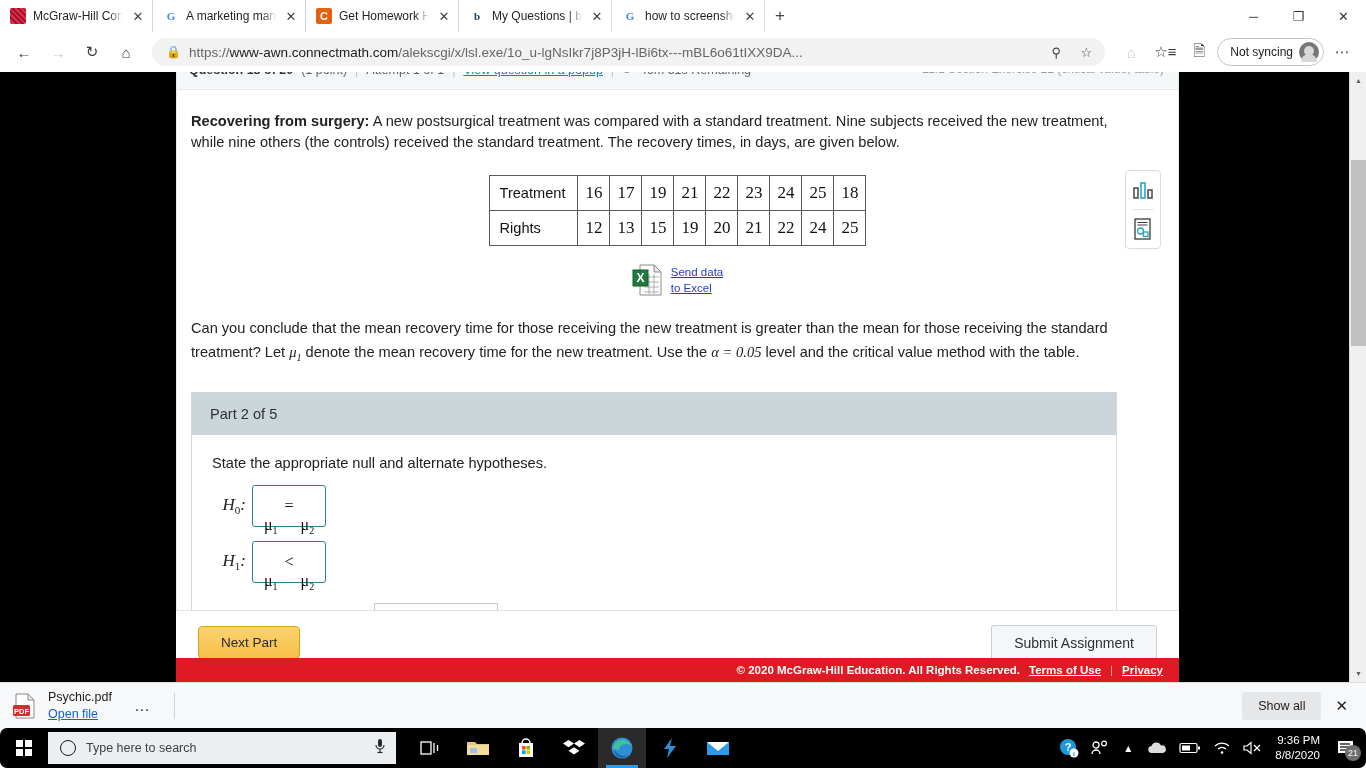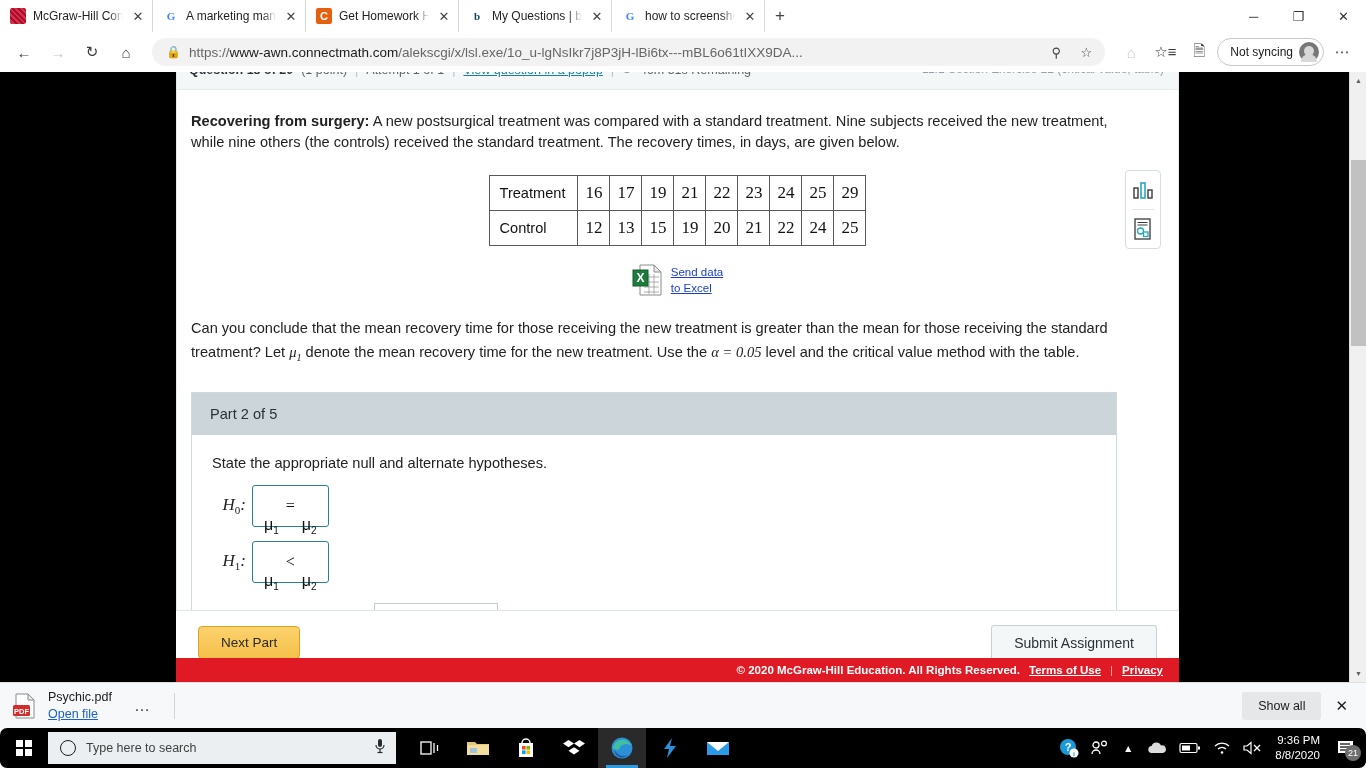--- a/index.html
+++ b/index.html
@@ -193,21 +193,21 @@
     font-family: "Liberation Serif", serif; font-style: italic;
     font-size: 17px; color: #222; width: 34px; text-align: right;
   }
   .hypo-label sub { font-style: normal; font-size: 11px; }
   .hypo-box {
     border: 1.4px solid #2a7f95; border-radius: 3px;
     min-width: 70px; height: 42px; display: flex; align-items: center;
     justify-content: center; padding: 0 11px; background: #fff;
     font-size: 16px; color: #111;
   }
-  .hypo-box .mathmu { font-family: Liberation Sans, sans-serif; margin-top: 40px; }
+  .hypo-box .mathmu { font-family: Liberation Serif, serif; margin-top: 40px; }
   .hypo-box .op { margin: 0 7px; font-family: "Liberation Serif", serif; }
 
   .tail-row { display: flex; align-items: center; margin-top: 20px; gap: 6px;
               font-size: 14.6px; color: #222; }
   .tail-select {
     width: 124px; height: 26px; border: 1px solid #c2c8cb; background: #fff;
     display: flex; align-items: center; justify-content: space-between;
     padding: 0 5px 0 7px; font-size: 14px; color: #222;
   }
   .tail-select .caret { font-size: 10px; color: #222; }
@@ -430,24 +430,24 @@
               <tr>
             <td class="rowlabel">Treatment</td>
             <td>16</td>
             <td>17</td>
             <td>19</td>
             <td>21</td>
             <td>22</td>
             <td>23</td>
             <td>24</td>
             <td>25</td>
-            <td>29</td>
+            <td>18</td>
           </tr>
           <tr>
-            <td class="rowlabel">Control</td>
+            <td class="rowlabel">Rights</td>
             <td>12</td>
             <td>13</td>
             <td>15</td>
             <td>19</td>
             <td>20</td>
             <td>21</td>
             <td>22</td>
             <td>24</td>
             <td>25</td>
           </tr>

